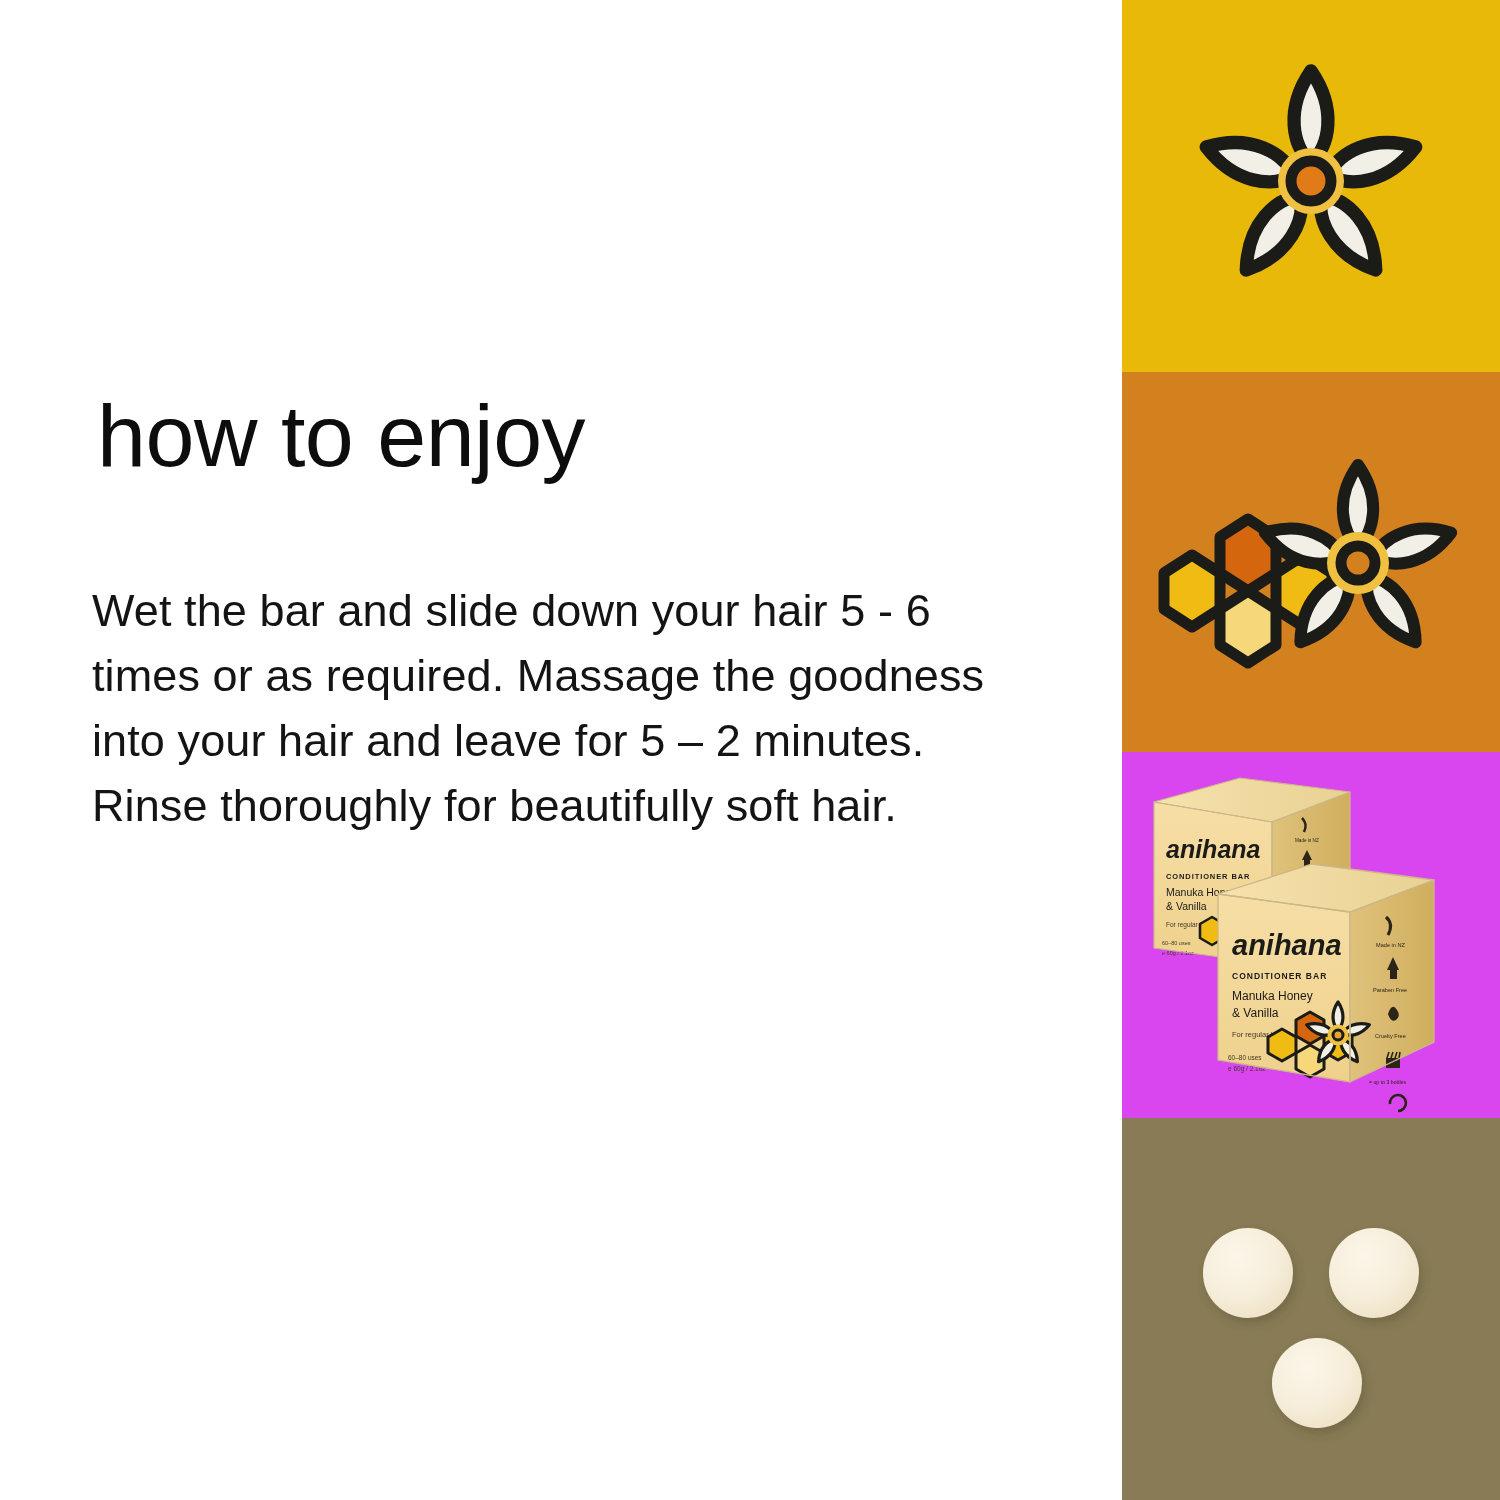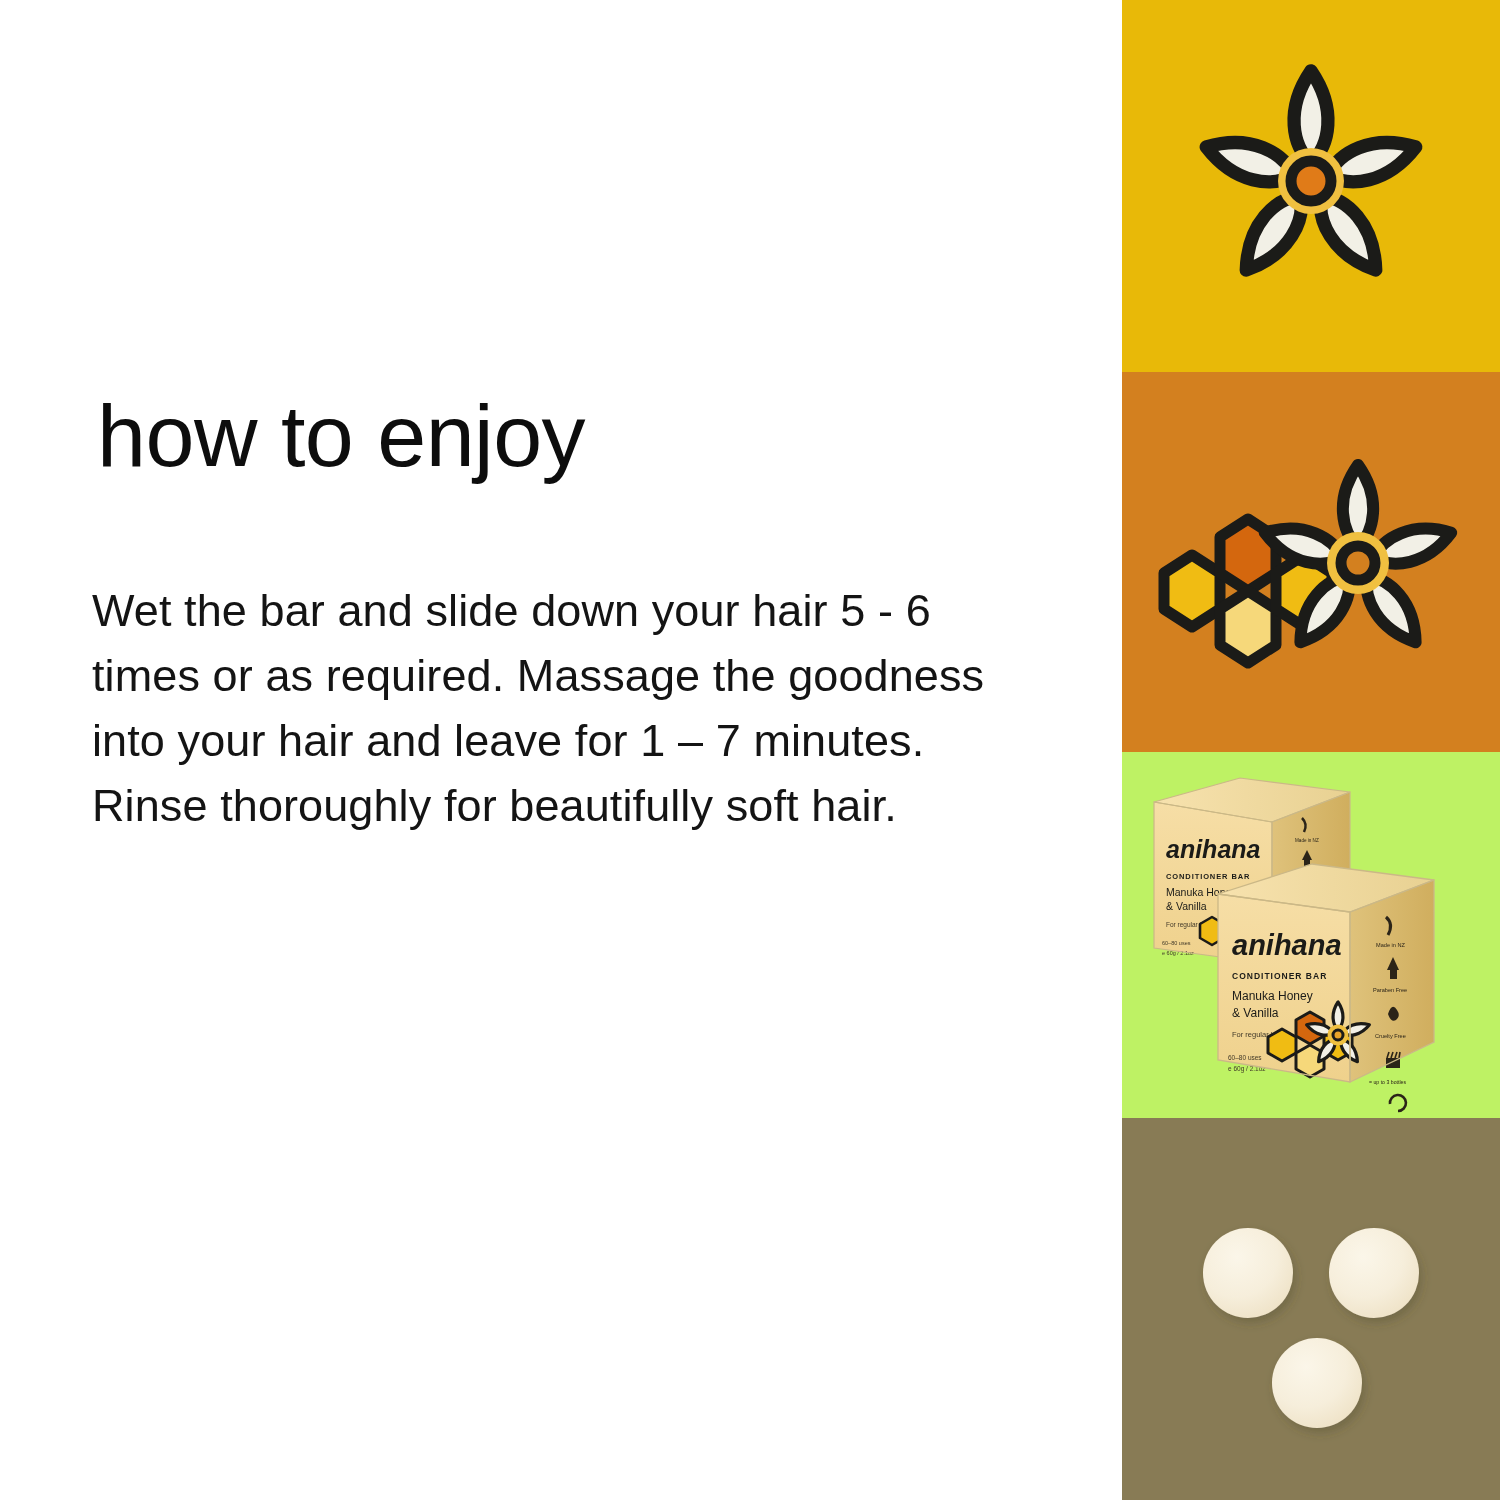--- a/index.html
+++ b/index.html
@@ -57,21 +57,21 @@
   
   .bars-wrap{position:absolute;left:0;top:0;width:378px;height:382px;}
 </style>
 </head>
 <body>
 
 <div class="page">
 
   <div class="left-col">
     <div class="heading">how to enjoy</div>
-    <div class="body-copy">Wet the bar and slide down your hair 5 - 6 times or as required. Massage the goodness into your hair and leave for 1 – 7 minutes. Rinse thoroughly for beautifully soft hair.</div>
+    <div class="body-copy">Wet the bar and slide down your hair 5 - 6 times or as required. Massage the goodness into your hair and leave for 5 – 2 minutes. Rinse thoroughly for beautifully soft hair.</div>
   </div>
 
   <div class="strip">
 
     <div class="panel panel-yellow" style="background:#E8B908;">
       <div class="flower-wrap-1">
         <svg width="260" height="250" viewBox="0 0 260 250" xmlns="http://www.w3.org/2000/svg">
           <g transform="translate(130,122)">
 
             <g stroke="#1B1B18" stroke-width="13" stroke-linejoin="round" fill="#F2F0E6">
@@ -132,21 +132,21 @@
                 <path d="M 0 -16 C 16 -31 24 -64 0 -98 C -24 -64 -16 -31 0 -16 Z"></path>
               </g>
             </g>
             <circle cx="0" cy="0" r="31" fill="#F0C040"></circle>
             <circle cx="0" cy="0" r="17" fill="#D3801F" stroke="#1B1B18" stroke-width="11"></circle>
           </g>
         </svg>
       </div>
     </div>
 
-    <div class="panel panel-cream" style="background:#bef264;">
+    <div class="panel panel-cream" style="background:#d946ef;">
       <div class="boxes">
         <svg width="378" height="366" viewBox="0 0 378 366" xmlns="http://www.w3.org/2000/svg">
           <defs>
             <linearGradient id="faceGrad" x1="0" y1="0" x2="0" y2="1">
               <stop offset="0%" stop-color="#F6DEA6"></stop>
               <stop offset="100%" stop-color="#EFD18C"></stop>
             </linearGradient>
             <linearGradient id="sideGrad" x1="0" y1="0" x2="1" y2="0">
               <stop offset="0%" stop-color="#DFC27B"></stop>
               <stop offset="100%" stop-color="#D0AE5E"></stop>

